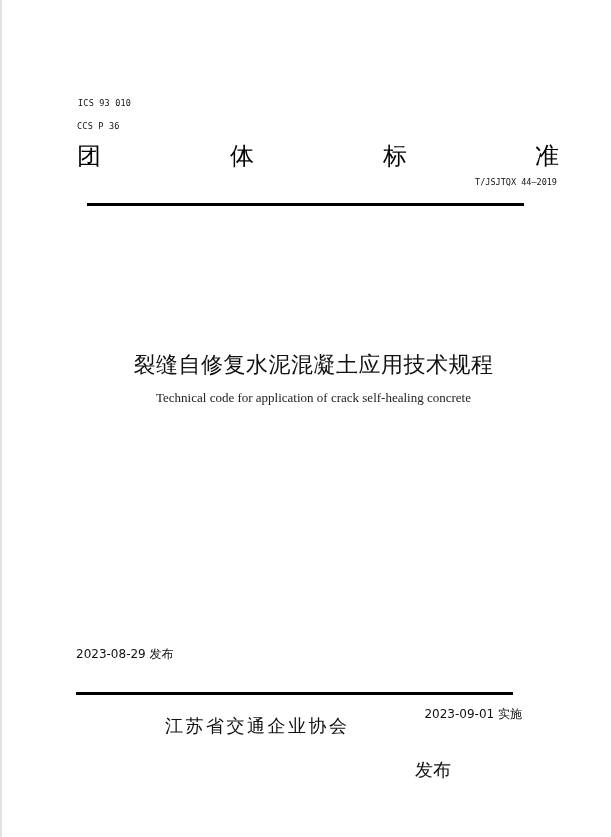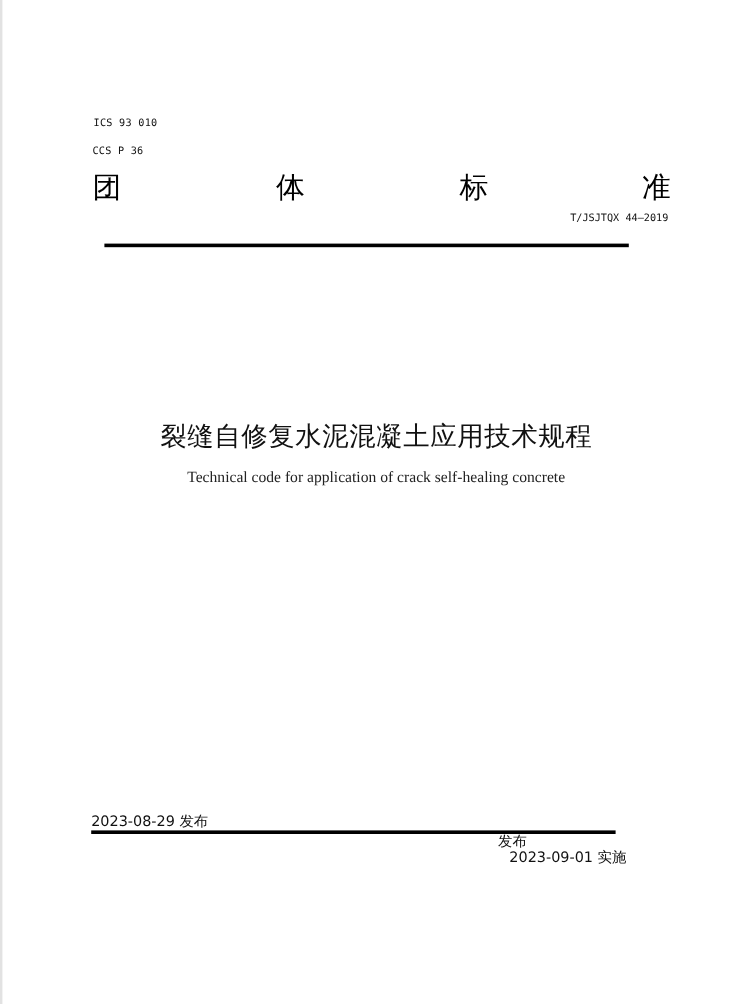--- a/index.html
+++ b/index.html
@@ -78,40 +78,40 @@
       text-align: center;
       top: 390px;
       font-family: "Liberation Serif", serif;
       font-size: 13px;
       color: #222;
       padding-left: 12px;
       box-sizing: border-box;
     }
 
     .date-issue {
-      left: 74px; top: 676px;
+      left: 74px; top: 646px;
       font-size: 12px;
       color: #111;
     }
     .date-impl {
       right: 89px; top: 662px;
       font-size: 12px;
       color: #111;
       margin-top: 44px;
     }
 
     .org {
       left: 163px; top: 714px;
       font-size: 18px;
       letter-spacing: 2.5px;
       color: #111;
     }
     .publish {
-      left: 413px; top: 693px;
-      font-size: 12px;
+      left: 413px; top: 758px;
+      font-size: 18px;
       color: #111;
     }
   </style>
 </head>
 <body>
 
 <div class="page">
 
   <div class="abs ics">ICS 93 010</div>
   <div class="abs ccs">CCS P 36</div>
@@ -126,15 +126,16 @@
   <div class="rule rule-top"></div>
 
   <div class="abs title-zh">裂缝自修复水泥混凝土应用技术规程</div>
   <div class="abs title-en">Technical code for application of crack self-healing concrete</div>
 
   <div class="abs date-issue">2023-08-29 发布</div>
   <div class="abs date-impl">2023-09-01 实施</div>
 
   <div class="rule rule-bottom"></div>
 
+  <div class="abs org">江苏省交通企业协会</div>
   <div class="abs publish">发布</div>
 
 </div>
 
 </body></html>

